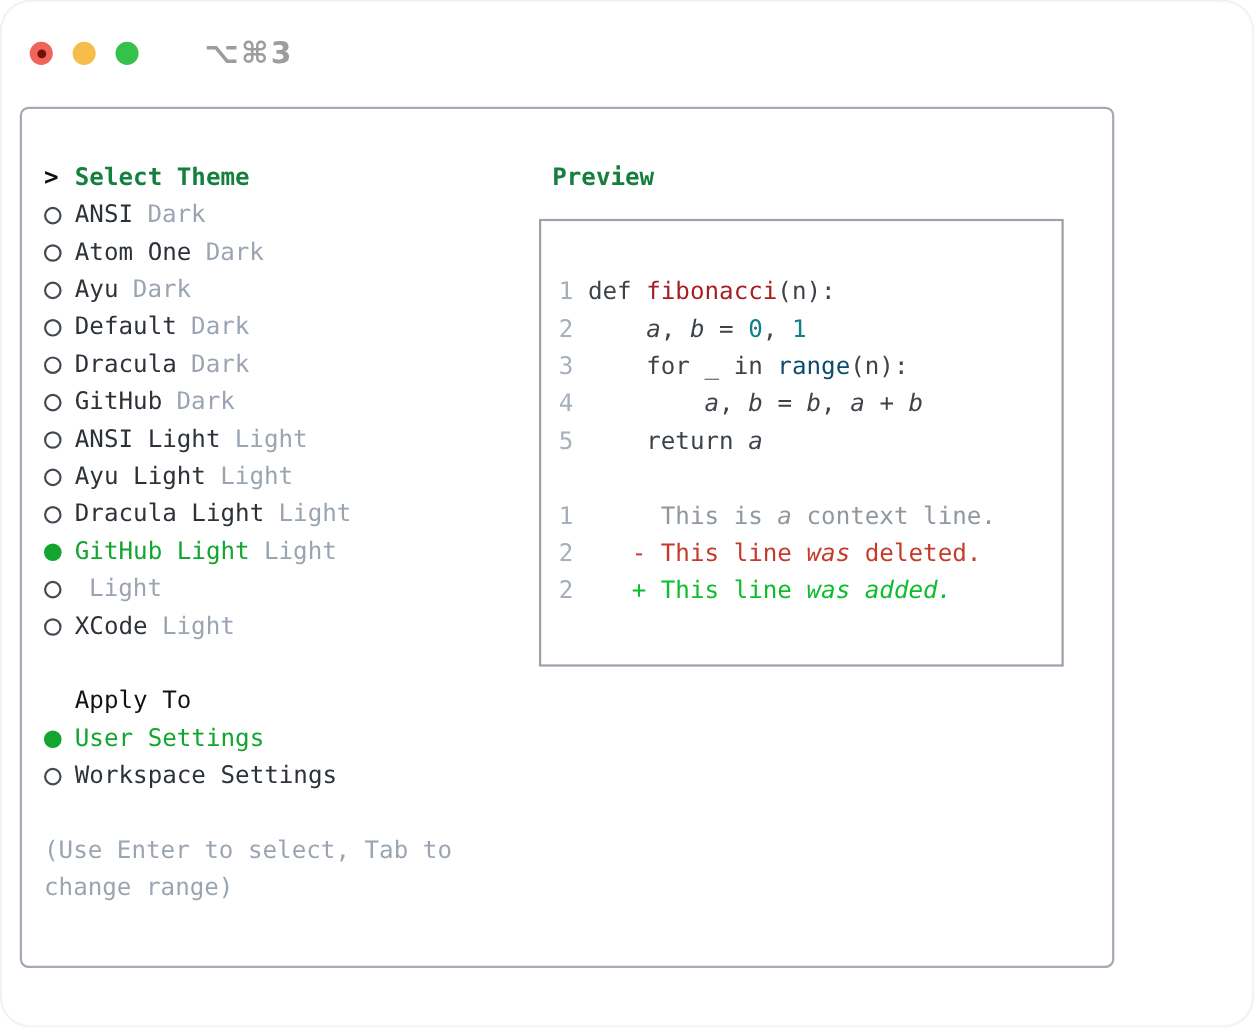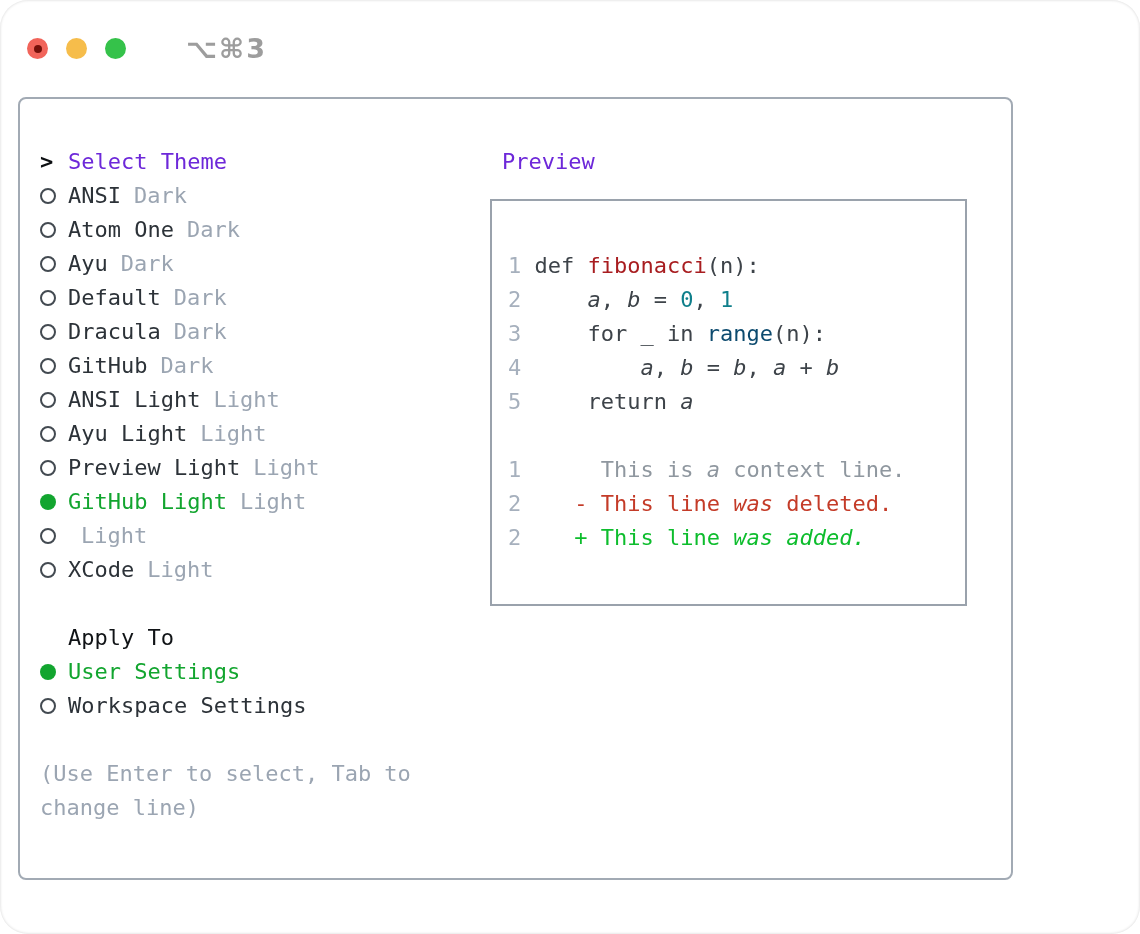--- a/index.html
+++ b/index.html
@@ -22,21 +22,21 @@
     margin-left:18px;width:995px;height:783px;box-sizing:border-box;
     border:2px solid #a2aab4;border-radius:8px;
     padding:46px 26px 0 20px;display:flex;
     font-size:22px;line-height:34px;color:#2c3238;
   }
   .col-left{width:442px;flex:0 0 auto;}
   .col-right{flex:1;}
   .row{display:flex;align-items:center;height:34px;white-space:pre;}
   .marker{width:28px;flex:0 0 auto;display:flex;align-items:center;}
   .caret{font-weight:700;color:#0c0f12;}
-  .hdr{font-weight:400;color:#6d28d9;}
+  .hdr{font-weight:700;color:#15803d;}
   .subhdr{color:#101316;}
   .radio{width:12px;height:12px;border:2px solid #434a51;border-radius:50%;box-sizing:content-box;}
   .radio.on{width:16px;height:16px;border:0;background:#12a52f;}
   .tname{color:#2c3238;}
   .tname.sel{color:#12a52f;}
   .ttag{color:#9ba5b2;margin-left:13px;}
   .spacer{height:34px;}
   .help{color:#9ba5b2;width:430px;white-space:normal;}
   
   .preview-title-row{height:34px;display:flex;align-items:center;padding-left:20px;}
@@ -82,41 +82,41 @@
 
       <div>
           <div class="row"><span class="marker"><span class="radio"></span></span><span class="tname">ANSI</span><span class="ttag">Dark</span></div>
           <div class="row"><span class="marker"><span class="radio"></span></span><span class="tname">Atom One</span><span class="ttag">Dark</span></div>
           <div class="row"><span class="marker"><span class="radio"></span></span><span class="tname">Ayu</span><span class="ttag">Dark</span></div>
           <div class="row"><span class="marker"><span class="radio"></span></span><span class="tname">Default</span><span class="ttag">Dark</span></div>
           <div class="row"><span class="marker"><span class="radio"></span></span><span class="tname">Dracula</span><span class="ttag">Dark</span></div>
           <div class="row"><span class="marker"><span class="radio"></span></span><span class="tname">GitHub</span><span class="ttag">Dark</span></div>
           <div class="row"><span class="marker"><span class="radio"></span></span><span class="tname">ANSI Light</span><span class="ttag">Light</span></div>
           <div class="row"><span class="marker"><span class="radio"></span></span><span class="tname">Ayu Light</span><span class="ttag">Light</span></div>
-          <div class="row"><span class="marker"><span class="radio"></span></span><span class="tname">Preview Light</span><span class="ttag">Light</span></div>
+          <div class="row"><span class="marker"><span class="radio"></span></span><span class="tname">Dracula Light</span><span class="ttag">Light</span></div>
           <div class="row"><span class="marker"><span class="radio on"></span></span><span class="tname sel">GitHub Light</span><span class="ttag">Light</span></div>
           <div class="row"><span class="marker"><span class="radio"></span></span><span class="ttag">Light</span></div>
           <div class="row"><span class="marker"><span class="radio"></span></span><span class="tname">XCode</span><span class="ttag">Light</span></div>
         </div>
 
       <div class="spacer"></div>
 
       <div class="row">
         <span class="marker"></span>
         <span class="subhdr">Apply To</span>
       </div>
 
       <div>
           <div class="row"><span class="marker"><span class="radio on"></span></span><span class="tname sel">User Settings</span></div>
           <div class="row"><span class="marker"><span class="radio"></span></span><span class="tname">Workspace Settings</span></div>
         </div>
 
       <div class="spacer"></div>
 
-      <div class="help">(Use Enter to select, Tab to change line)</div>
+      <div class="help">(Use Enter to select, Tab to change range)</div>
     </div>
 
     <div class="col-right">
       <div class="preview-title-row">
         <span class="hdr">Preview</span>
       </div>
       <div class="preview-box">
         <div>
             <div class="codeline"><span class="ln">1</span><span class="tok-p"> def </span><span class="tok-fn">fibonacci</span><span class="tok-p">(n):</span></div>
             <div class="codeline"><span class="ln">2</span><span class="tok-p">     </span><span class="tok-v">a</span><span class="tok-p">, </span><span class="tok-v">b</span><span class="tok-p"> = </span><span class="tok-n">0</span><span class="tok-p">, </span><span class="tok-n">1</span></div>

